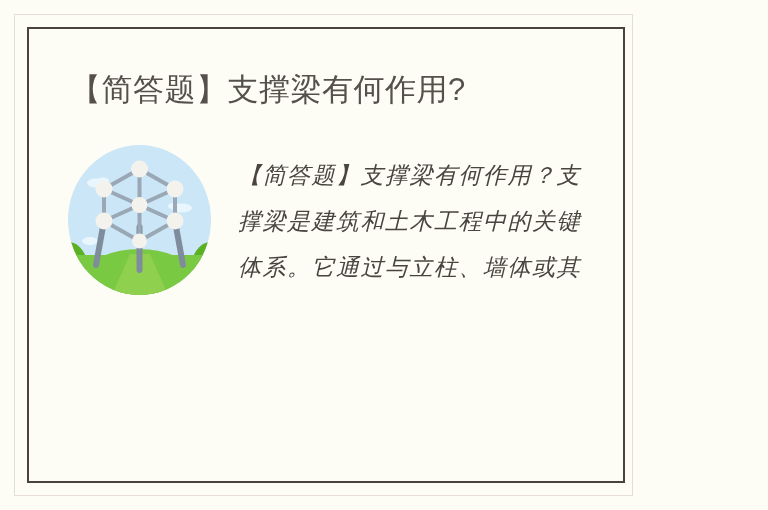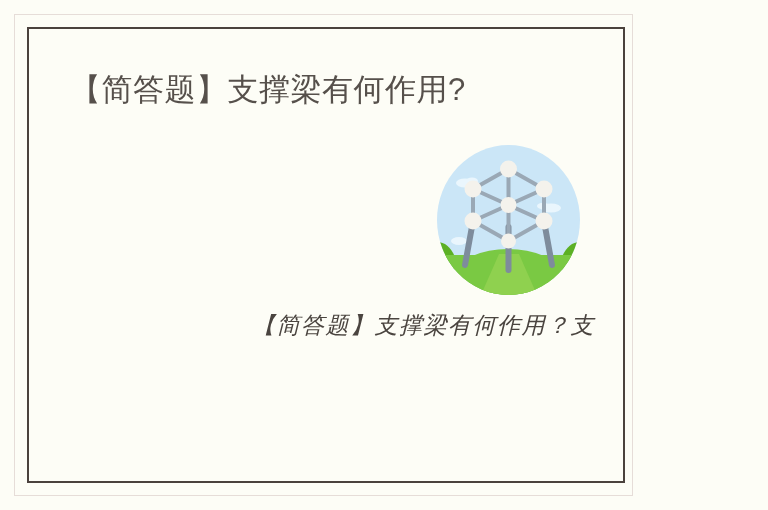--- a/index.html
+++ b/index.html
@@ -68,22 +68,21 @@
     white-space: nowrap;
     font-family: "Liberation Sans", "DejaVu Sans", sans-serif;
   }
 
   .body-row {
     position: absolute;
     left: 41px;
     top: 118px;
     right: 30px;
     display: flex;
-    align-items: flex-end;
-    flex-direction: column;
+    align-items: flex-start;
   }
 
   
   .illustration {
     width: 143px;
     height: 150px;
     flex: 0 0 143px;
     margin-right: 15px;
     position: relative;
   }
@@ -179,17 +178,19 @@
               <circle cx="107" cy="76" r="8.5"></circle>
               <circle cx="71.5" cy="60" r="8"></circle>
               <circle cx="71.5" cy="96" r="7.5"></circle>
             </g>
           </g>
         </svg>
       </div>
 
       <div class="answer-block">
         <div class="answer-line">【简答题】支撑梁有何作用？支</div>
+        <div class="answer-line">撑梁是建筑和土木工程中的关键</div>
+        <div class="answer-line">体系。它通过与立柱、墙体或其</div>
       </div>
 
     </div>
   </div>
 </div>
 
 </body></html>

